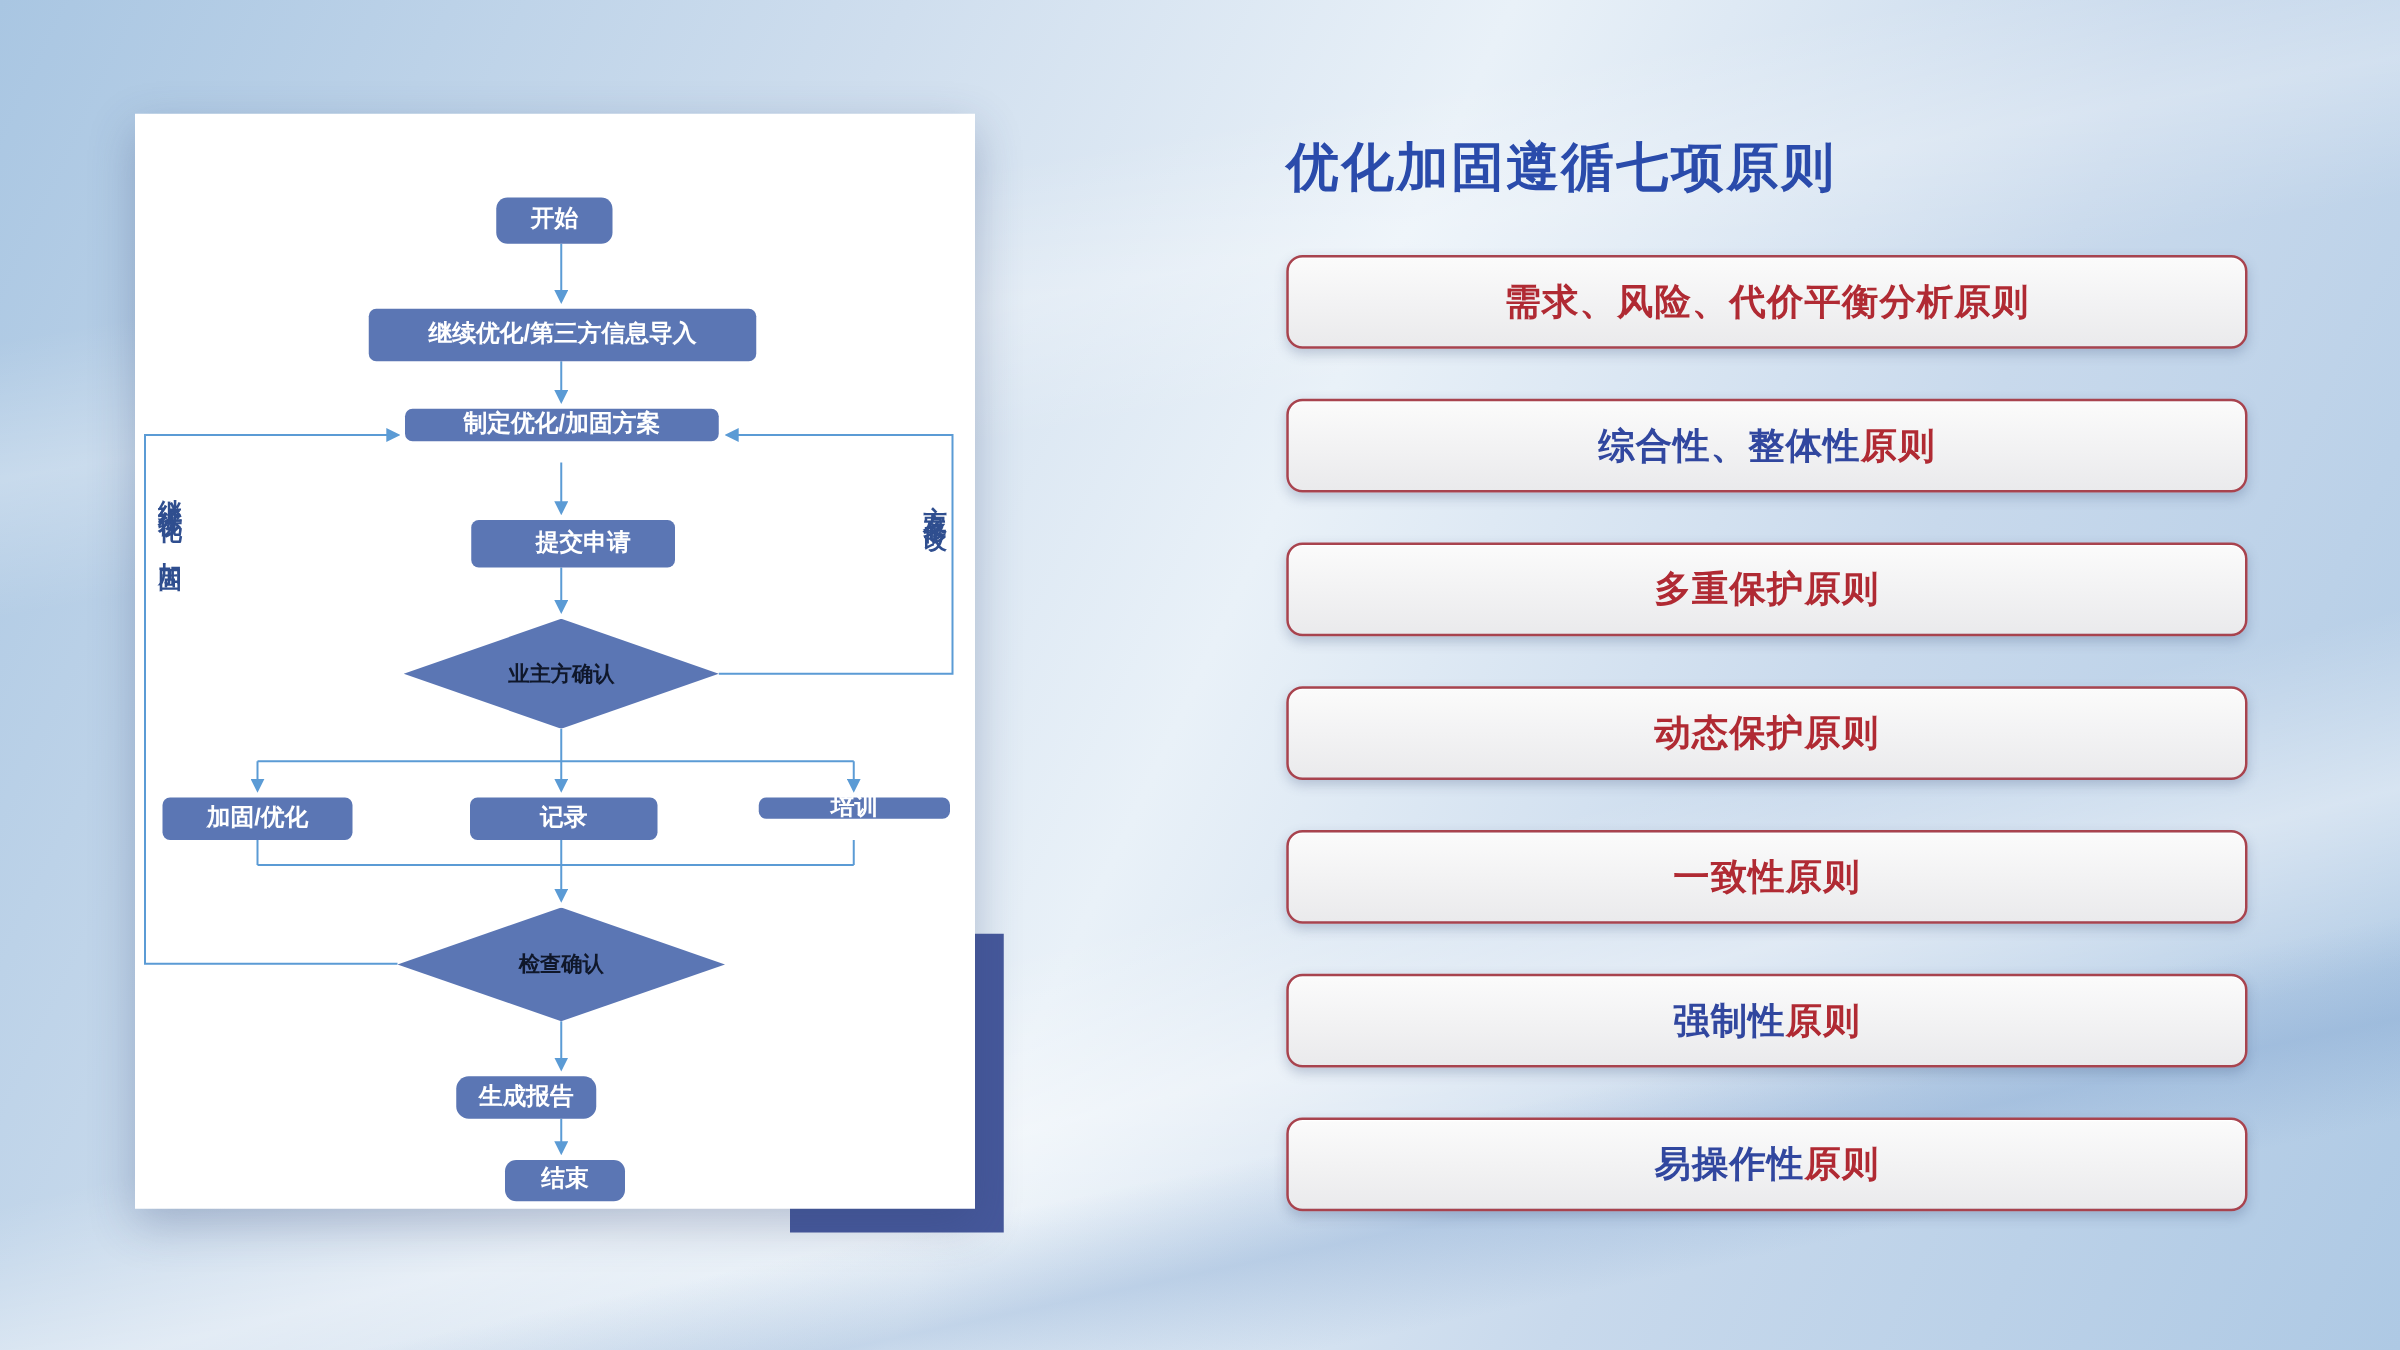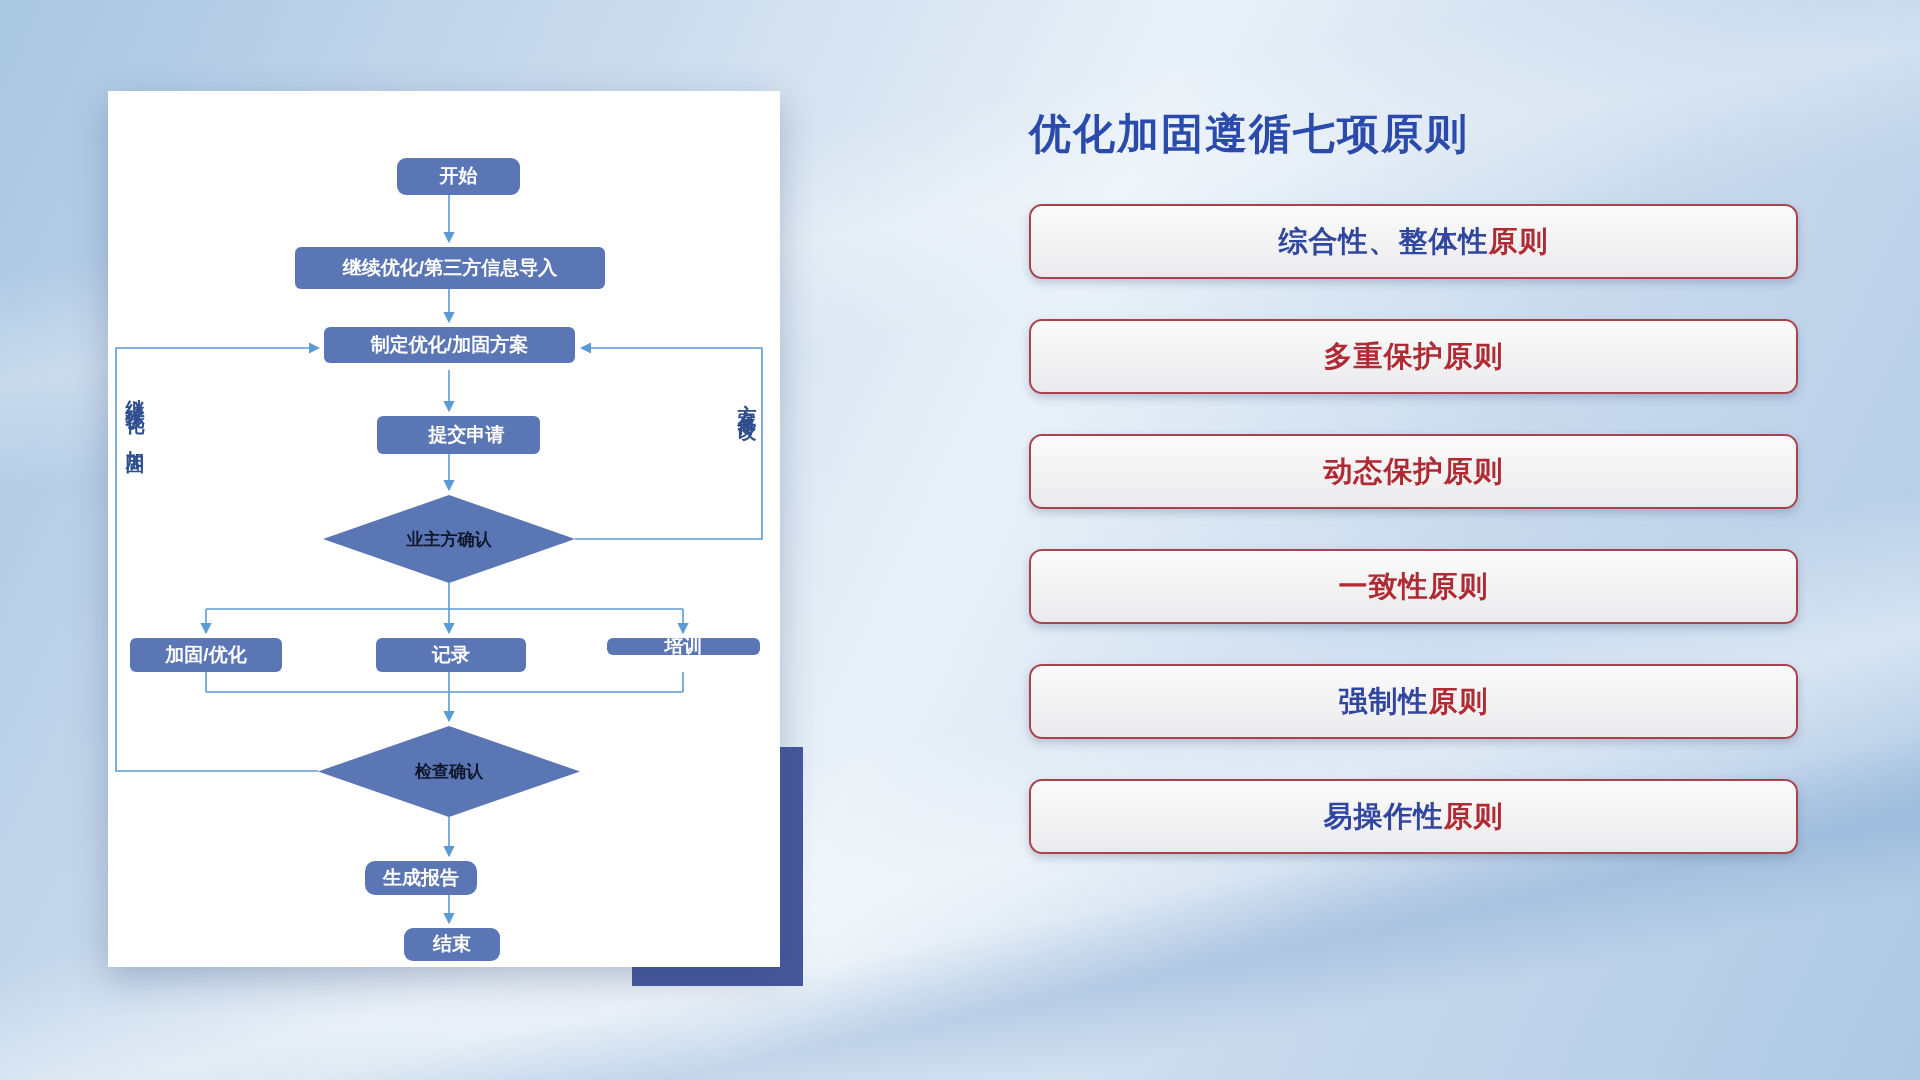--- a/index.html
+++ b/index.html
@@ -41,23 +41,23 @@
   .fnode{
     position:absolute;display:flex;align-items:center;justify-content:center;
     background:#5b76b4;color:#ffffff;font-weight:700;font-size:19px;
     border-radius:6px;text-align:center;line-height:1.1;
   }
   .fdiamond{
     position:absolute;display:flex;align-items:center;justify-content:center;
     background:#5b76b4;color:#0f172a;font-weight:700;font-size:17px;
     clip-path:polygon(50% 0,100% 50%,50% 100%,0 50%);text-align:center;
   }
-  .n-start{left:289px;top:67px;width:123px;height:37px;border-radius:9px;}
+  .n-start{left:289px;top:67px;width:93px;height:37px;border-radius:9px;}
   .n-risk{left:187px;top:156px;width:310px;height:42px;}
-  .n-plan{left:216px;top:236px;width:251px;height:36px;}
+  .n-plan{left:216px;top:236px;width:251px;height:26px;}
   .n-submit{left:269px;top:325px;width:147px;height:38px;padding-left:16px;}
   .d-owner{left:215px;top:404px;width:252px;height:88px;}
   .n-harden{left:22px;top:547px;width:152px;height:34px;}
   .n-record{left:268px;top:547px;width:150px;height:34px;}
   .n-training{left:499px;top:547px;width:153px;height:17px;}
   .d-check{left:210px;top:635px;width:262px;height:91px;}
   .n-report{left:257px;top:770px;width:112px;height:34px;border-radius:10px;}
   .n-end{left:296px;top:837px;width:96px;height:33px;border-radius:9px;}
 
   .vlabel{
@@ -134,20 +134,23 @@
     <div class="fnode n-end">结束</div>
 
     <div class="vlabel vl-left">继续优化/加固</div>
     <div class="vlabel vl-right">方案修改</div>
   </div>
 
   <div class="right-panel">
     <h1 class="title">优化加固遵循七项原则</h1>
     <div class="principles" id="principles">
         <div class="principle">
+          <span style="color: rgb(176, 42, 51);">需求、风险、代价平衡分析原则</span>
+        </div>
+        <div class="principle">
           <span style="color: rgb(49, 71, 159);">综合性、整体性</span>
           <span style="color: rgb(176, 42, 51);">原则</span>
         </div>
         <div class="principle">
           <span style="color: rgb(176, 42, 51);">多重保护原则</span>
         </div>
         <div class="principle">
           <span style="color: rgb(176, 42, 51);">动态保护原则</span>
         </div>
         <div class="principle">

